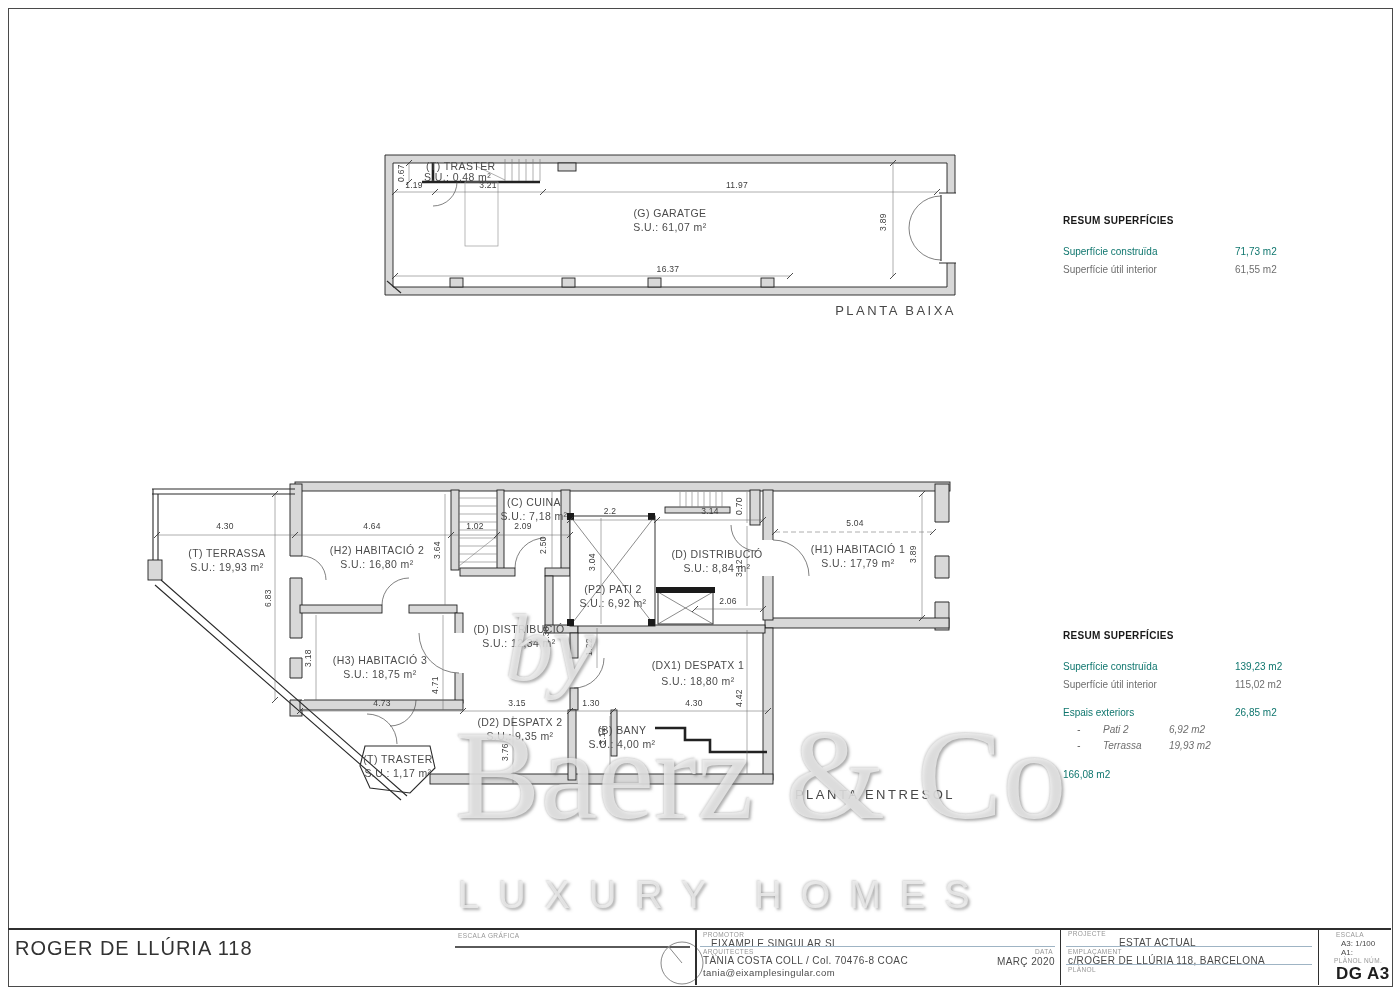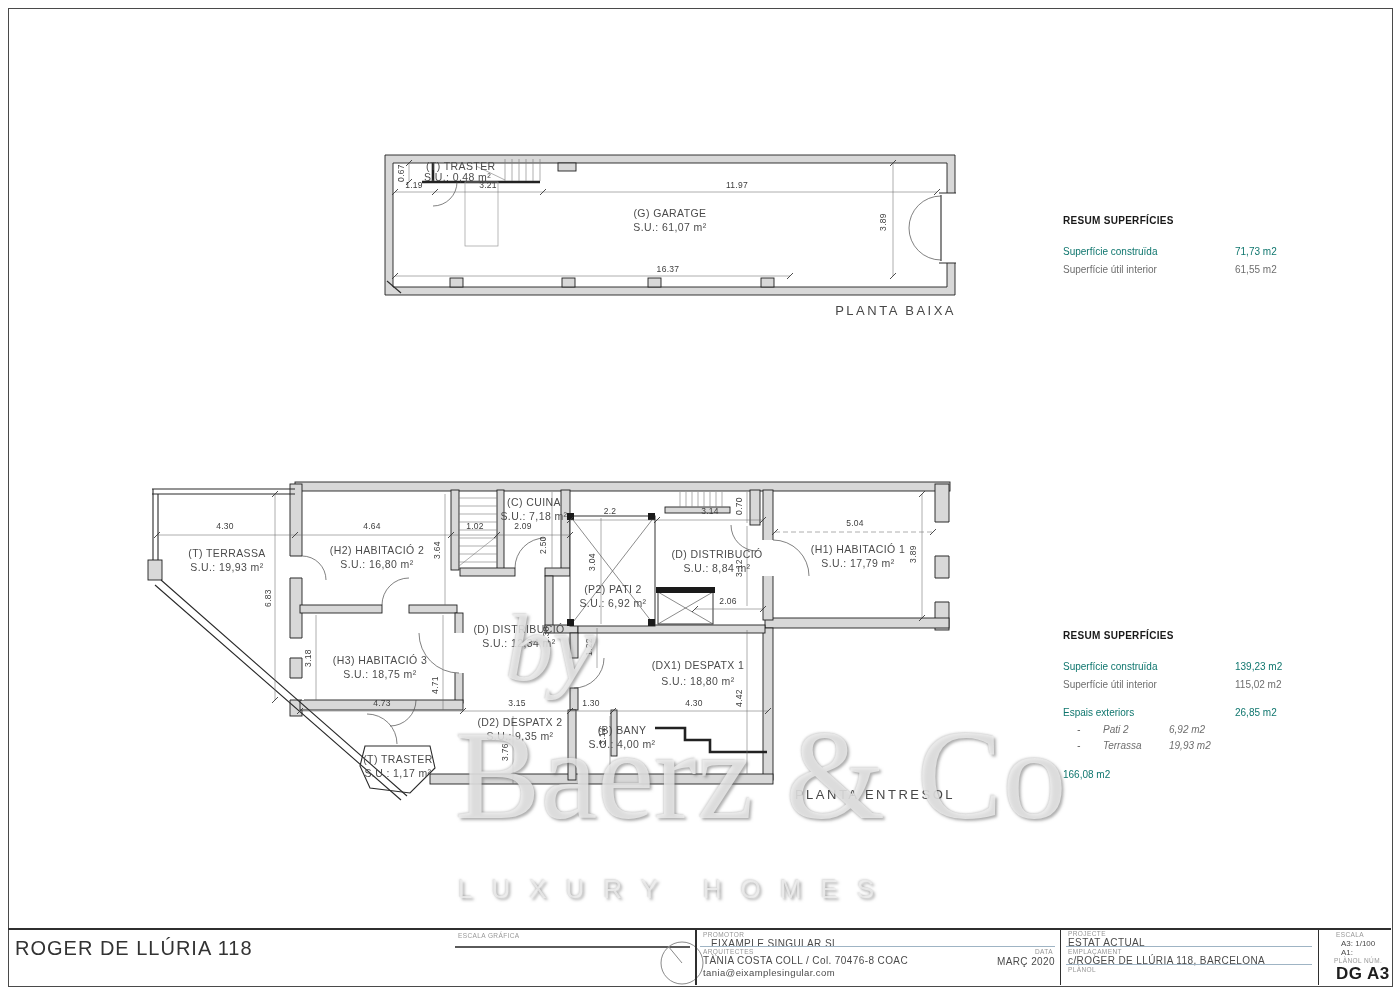--- a/index.html
+++ b/index.html
@@ -23,21 +23,21 @@
   .tick{stroke:#3a3a3a;stroke-width:.9;fill:none}
   .arc{stroke:#4a4a4a;stroke-width:.7;fill:none}
   .x{stroke:#5a5a5a;stroke-width:.7}
   .blk{fill:#1a1a1a}
   
   .wm{position:absolute;z-index:6;white-space:nowrap;color:rgba(238,238,238,.78);
       text-shadow:2px 2px 3px rgba(95,95,95,.50),-1px -1px 2px rgba(150,150,150,.35);
       font-family:Liberation Serif, serif;pointer-events:none}
   #wm-by{left:505px;top:592px;font-size:96px;font-style:italic}
   #wm-brand{left:455px;top:702px;font-size:128px}
-  #wm-tagline{left:458px;top:874px;font-size:26px;letter-spacing:19px;
+  #wm-tagline{left:458px;top:874px;font-size:38px;letter-spacing:19px;
       font-family:"Liberation Sans",sans-serif;font-weight:400}
   
   .summary{position:absolute;left:1063px;width:335px;font-size:10px;z-index:2}
   .summary .title{font-weight:bold;color:#191919;letter-spacing:.3px;margin-bottom:17px}
   .srow{display:flex;line-height:18px}
   .srow .sl{width:172px}
   .b{font-weight:normal;color:#0f766e}
   .g{color:#6e6e6e}
   .sub{display:flex;color:#6e6e6e;font-style:italic;line-height:16px}
   .sub .bullet{margin-left:14px;width:26px}
@@ -296,21 +296,21 @@
 <div class="abs tinylab" style="left:703px;top:931px">PROMOTOR</div>
 <div class="abs tbval" style="left:711px;top:938px">EIXAMPLE SINGULAR SL</div>
 <div class="blueline" style="left:700px;top:946px;width:355px"></div>
 <div class="abs tinylab" style="left:703px;top:948px">ARQUITECTES</div>
 <div class="abs tbval" style="left:703px;top:955px">TÀNIA COSTA COLL / Col. 70476-8 COAC</div>
 <div class="abs tbval" style="left:703px;top:967px;font-size:9.5px">tania@eixamplesingular.com</div>
 <div class="abs tinylab" style="left:1035px;top:948px">DATA</div>
 <div class="abs tbval" style="left:985px;top:956px;width:70px;text-align:right">MARÇ 2020</div>
 
 <div class="abs tinylab" style="left:1068px;top:930px">PROJECTE</div>
-<div class="abs tbval" style="left:1068px;top:937px">ESTAT ACTUAL</div>
+<div class="abs tbval" style="left:1119px;top:937px">ESTAT ACTUAL</div>
 <div class="blueline" style="left:1066px;top:946px;width:246px"></div>
 <div class="abs tinylab" style="left:1068px;top:948px">EMPLAÇAMENT</div>
 <div class="abs tbval" style="left:1068px;top:955px">c/ROGER DE LLÚRIA 118, BARCELONA</div>
 <div class="blueline" style="left:1066px;top:964px;width:246px"></div>
 <div class="abs tinylab" style="left:1068px;top:966px">PLÀNOL</div>
 <div class="abs tbval" style="left:1068px;top:1000px">ESTAT ACTUAL - DISTRIBUCIÓ PLANTA BAIXA I ENTRESOL</div>
 
 <div class="abs tinylab" style="left:1336px;top:931px">ESCALA</div>
 <div class="abs" style="left:1341px;top:939px;font-size:8px;color:#4a4a4a">A3: 1/100</div>
 <div class="abs" style="left:1341px;top:948px;font-size:8px;color:#4a4a4a">A1:</div>

